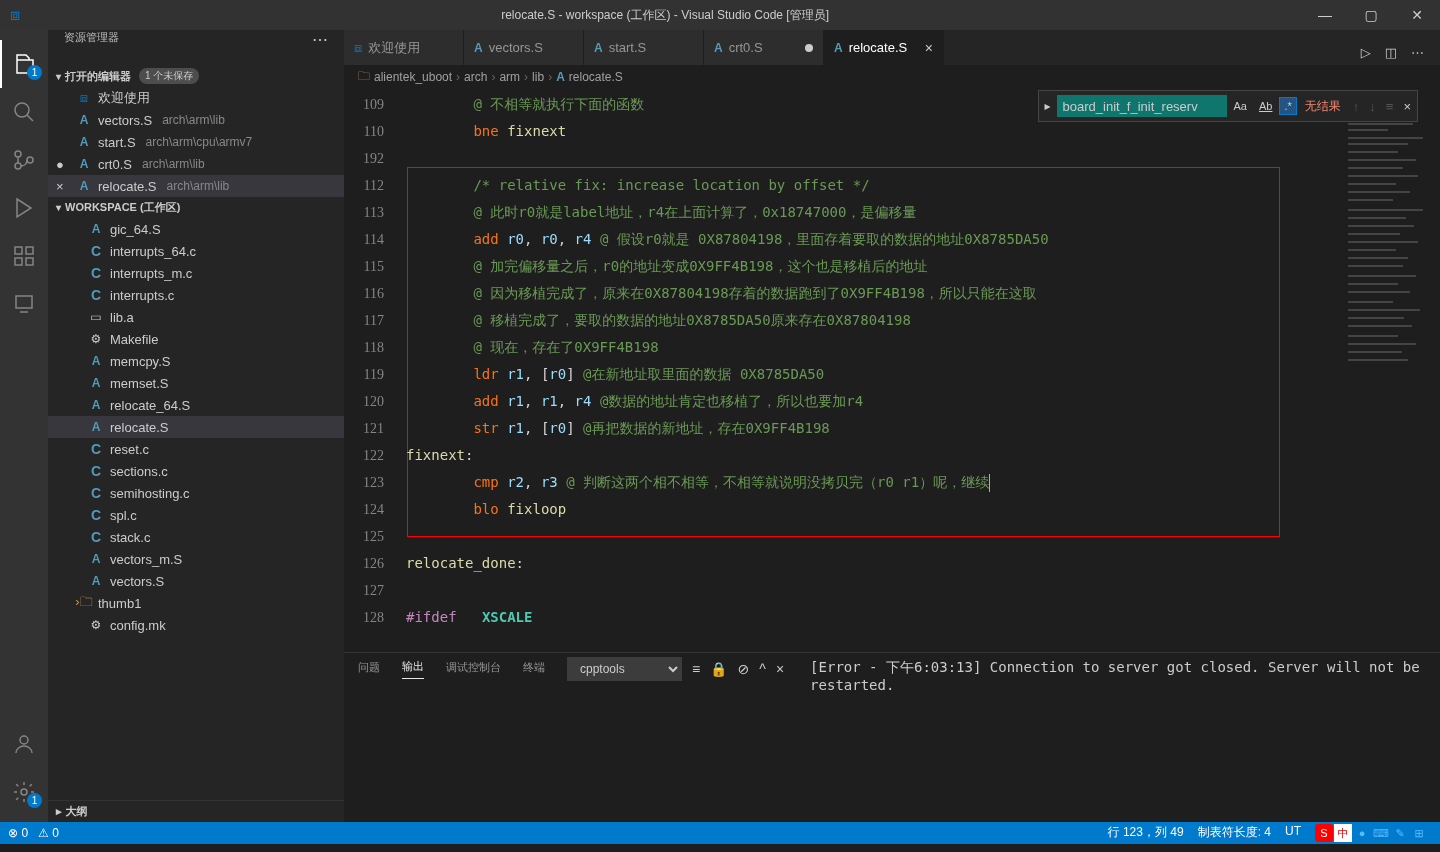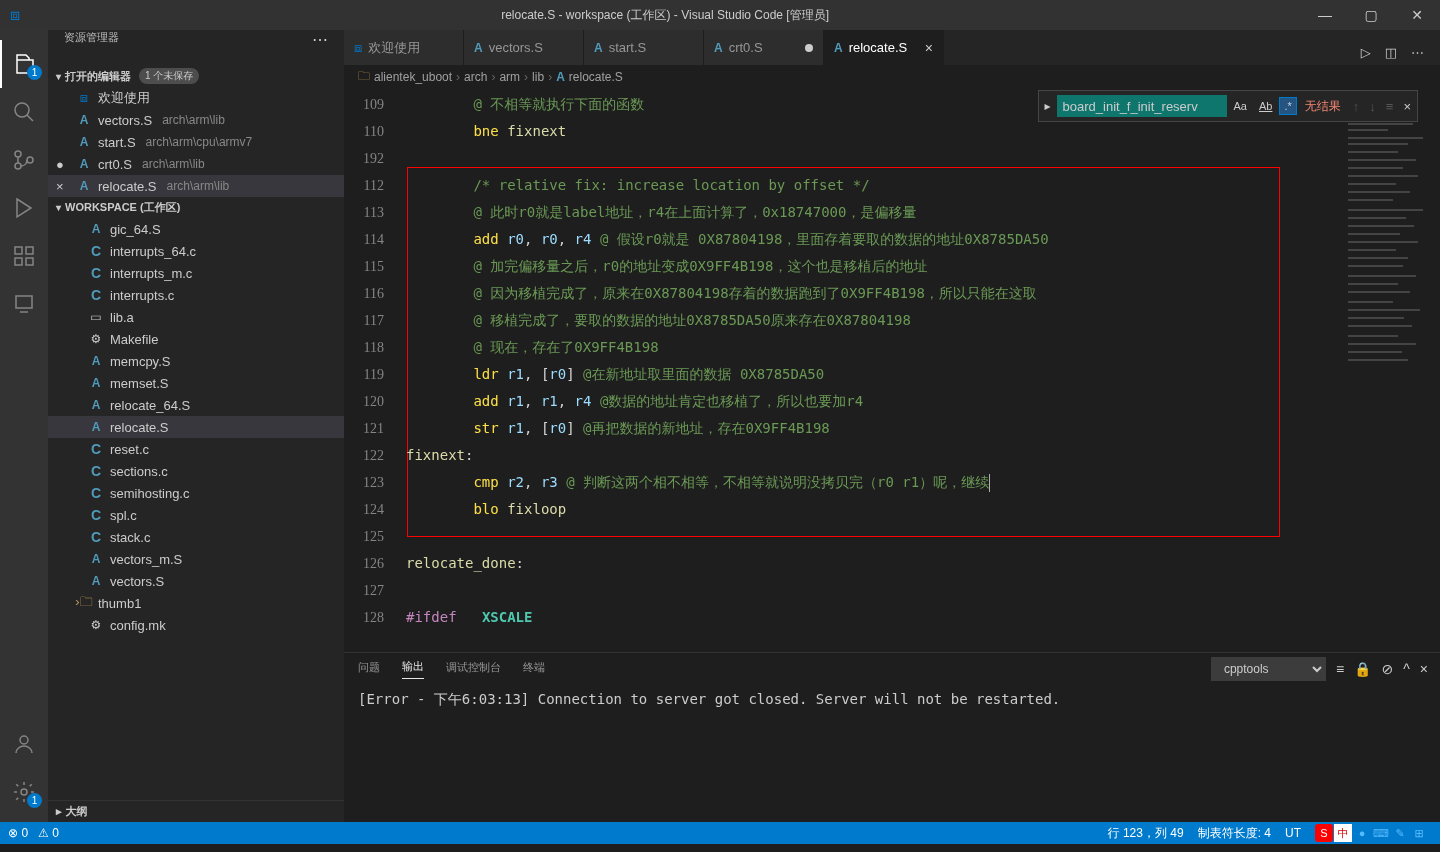--- a/index.html
+++ b/index.html
@@ -50,40 +50,40 @@
 .find-widget .toggle-arrow { padding: 0 4px; color: #ccc; font-size: 12px; }
 .find-widget input { background: #0f766e; border: none; color: #ccc; padding: 2px 6px; height: 22px; width: 170px; font-size: 13px; }
 .find-widget .fw-btn { padding: 2px 4px; font-size: 11px; color: #ccc; border: 1px solid transparent; }
 .find-widget .fw-btn.on { background: #245582; border: 1px solid #007acc; }
 .find-widget .results { color: #f48771; font-size: 12px; padding: 0 6px; }
 .find-widget .nav { color: #555; padding: 0 4px; font-size: 13px; }
 .editor { flex: 1; display: flex; position: relative; overflow: hidden; }
 .gutter { width: 62px; text-align: right; padding-right: 22px; color: #858585; font-family: Liberation Serif, serif; font-size: 14px; line-height: 27px; padding-top: 2px; }
 .code { flex: 1; font-family: Consolas, "Microsoft YaHei", monospace; font-size: 14px; line-height: 27px; color: #d4d4d4; white-space: pre; padding-top: 2px; position: relative; }
 .cmt { color: #6a9955; }
-.kw { color: #fde047; }
+.kw { color: #f97316; }
 .pnc { color: #d4d4d4; }
 .reg { color: #9cdcfe; }
 .lbl { color: #dcdcaa; }
 .dir { color: #c586c0; }
 .cnst { color: #4ec9b0; font-weight: bold; }
 .redbox { position: absolute; border: 1px solid #ff0000; pointer-events: none; }
 .cursor { border-left: 1px solid #aeafad; display: inline-block; height: 18px; vertical-align: middle; }
 .minimap { width: 96px; background: #1e1e1e; }
-.panel { height: 170px; border-top: 1px solid #333; background: #1e1e1e; display: flex; flex-direction: column; }
+.panel { height: 170px; border-top: 1px solid #333; background: #1e1e1e; display: flex; flex-direction: row; }
 .panel-tabs { height: 32px; display: flex; align-items: center; padding-left: 14px; gap: 22px; font-size: 11px; color: #969696; }
 .panel-tabs .pt { padding-bottom: 4px; }
 .panel-tabs .pt.active { color: #e7e7e7; border-bottom: 1px solid #e7e7e7; }
 .panel-right { margin-left: auto; display: flex; align-items: center; gap: 10px; padding-right: 12px; }
 .panel-right select { background: #3c3c3c; border: 1px solid #3c3c3c; color: #ccc; padding: 2px 40px 2px 8px; height: 24px; font-size: 12px; }
 .panel-right .pi { color: #ccc; font-size: 14px; }
 .panel-body { flex: 1; padding: 6px 14px; font-family: Consolas, monospace; font-size: 14px; color: #ccc; }
 .statusbar { height: 22px; background: #007acc; display: flex; align-items: center; color: #fff; font-size: 12px; padding: 0 8px; }
 .statusbar .sb-l { display: flex; gap: 10px; align-items: center; }
-.statusbar .sb-r { margin-left: auto; display: flex; gap: 14px; align-items: center; padding-right: 4px; }
+.statusbar .sb-r { margin-left: auto; display: flex; gap: 14px; padding-right: 4px; }
 .ime { display: flex; align-items: center; gap: 1px; }
 .ime span { width: 18px; height: 18px; display: flex; align-items: center; justify-content: center; font-size: 11px; }
 .sb-outline { font-size: 11px; font-weight: bold; padding: 3px 8px; color: #ccc; display: flex; align-items: center; gap: 4px; border-top: 1px solid #333; }
 </style>
 </head>
 <body>
 
 <div class="titlebar">
   <span class="logo">⧈</span>
   <div class="title">relocate.S - workspace (工作区) - Visual Studio Code [管理员]</div>

